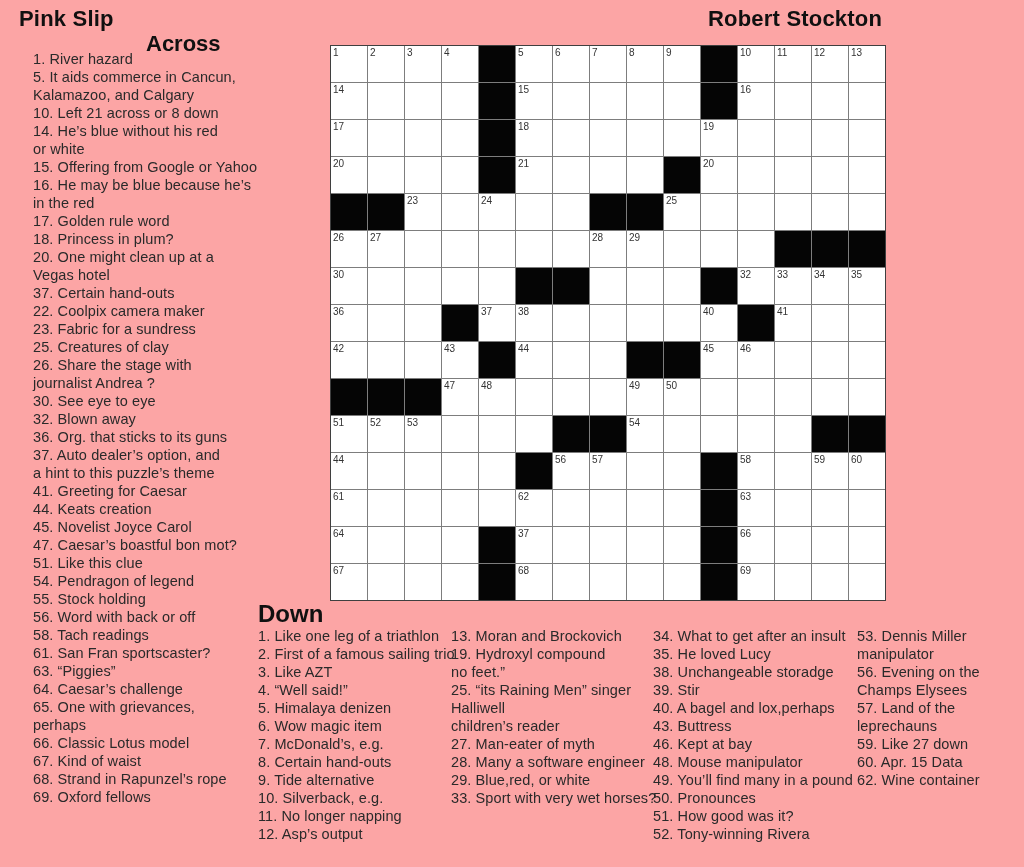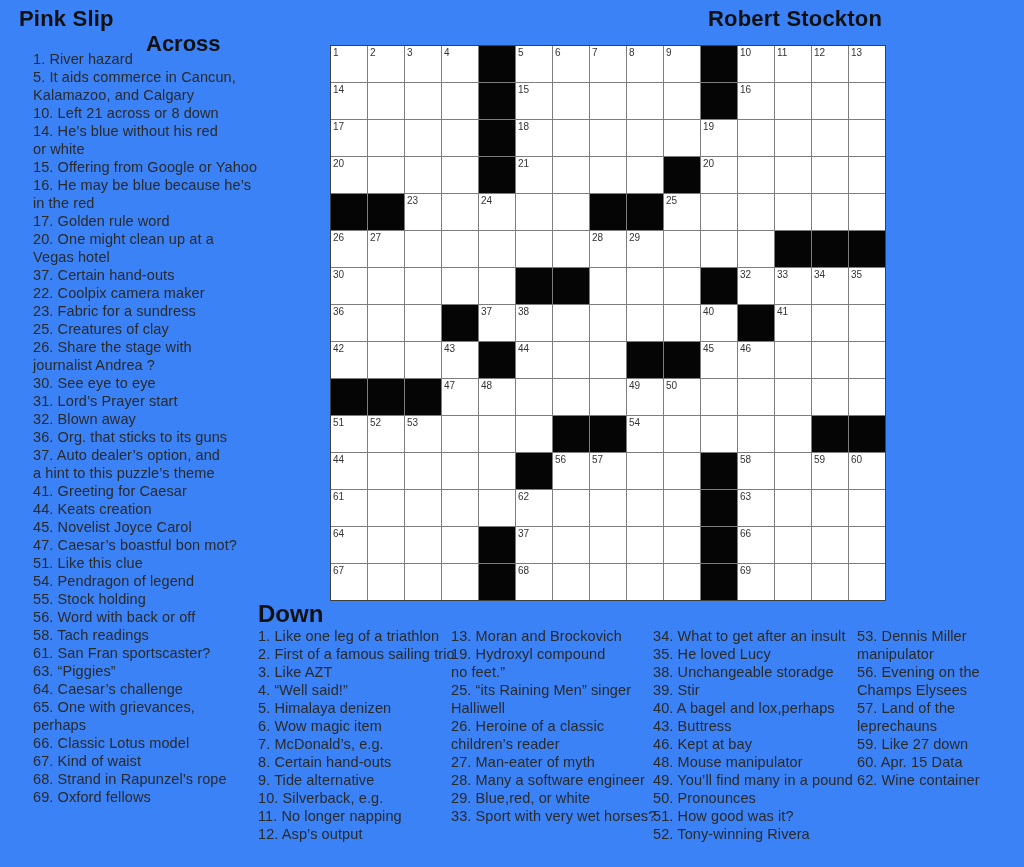--- a/index.html
+++ b/index.html
@@ -1,17 +1,17 @@
 <!DOCTYPE html>
 <html><head>
 <meta charset="utf-8">
 <style>
   html,body { margin:0; padding:0; background:#ffffff; }
   .page {
-    position:relative; width:1024px; height:867px; background:#3b82f6;
+    position:relative; width:1024px; height:867px; background:#fca5a5;
     font-family:"Liberation Sans", sans-serif; color:#222222; overflow:hidden;
   }
   .title {
     position:absolute; left:19px; top:6px;
     font-size:22px; font-weight:bold; color:#101010; letter-spacing:0.2px;
   }
   .author {
     position:absolute; left:708px; top:6px;
     font-size:22px; font-weight:bold; color:#101010; letter-spacing:0.2px;
   }
@@ -58,30 +58,30 @@
       <div class="clue-line">1. River hazard</div>
       <div class="clue-line">5. It aids commerce in Cancun,</div>
       <div class="clue-line">Kalamazoo, and Calgary</div>
       <div class="clue-line">10. Left 21 across or 8 down</div>
       <div class="clue-line">14. He’s blue without his red</div>
       <div class="clue-line">or white</div>
       <div class="clue-line">15. Offering from Google or Yahoo</div>
       <div class="clue-line">16. He may be blue because he’s</div>
       <div class="clue-line">in the red</div>
       <div class="clue-line">17. Golden rule word</div>
+      <div class="clue-line">18. Princess in plum?</div>
       <div class="clue-line">20. One might clean up at a</div>
       <div class="clue-line">Vegas hotel</div>
       <div class="clue-line">37. Certain hand-outs</div>
       <div class="clue-line">22. Coolpix camera maker</div>
       <div class="clue-line">23. Fabric for a sundress</div>
       <div class="clue-line">25. Creatures of clay</div>
       <div class="clue-line">26. Share the stage with</div>
       <div class="clue-line">journalist Andrea ?</div>
       <div class="clue-line">30. See eye to eye</div>
-      <div class="clue-line">31. Lord’s Prayer start</div>
       <div class="clue-line">32. Blown away</div>
       <div class="clue-line">36. Org. that sticks to its guns</div>
       <div class="clue-line">37. Auto dealer’s option, and</div>
       <div class="clue-line">a hint to this puzzle’s theme</div>
       <div class="clue-line">41. Greeting for Caesar</div>
       <div class="clue-line">44. Keats creation</div>
       <div class="clue-line">45. Novelist Joyce Carol</div>
       <div class="clue-line">47. Caesar’s boastful bon mot?</div>
       <div class="clue-line">51. Like this clue</div>
       <div class="clue-line">54. Pendragon of legend</div>
@@ -475,21 +475,20 @@
       <div class="clue-line">10. Silverback, e.g.</div>
       <div class="clue-line">11. No longer napping</div>
       <div class="clue-line">12. Asp’s output</div>
     </div>
   <div class="down-col" id="down-col-2">
       <div class="clue-line">13. Moran and Brockovich</div>
       <div class="clue-line">19. Hydroxyl compound</div>
       <div class="clue-line">no feet.”</div>
       <div class="clue-line">25. “its Raining Men” singer</div>
       <div class="clue-line">Halliwell</div>
-      <div class="clue-line">26. Heroine of a classic</div>
       <div class="clue-line">children’s reader</div>
       <div class="clue-line">27. Man-eater of myth</div>
       <div class="clue-line">28. Many a software engineer</div>
       <div class="clue-line">29. Blue,red, or white</div>
       <div class="clue-line">33. Sport with very wet horses?</div>
     </div>
   <div class="down-col" id="down-col-3">
       <div class="clue-line">34. What to get after an insult</div>
       <div class="clue-line">35. He loved Lucy</div>
       <div class="clue-line">38. Unchangeable storadge</div>

